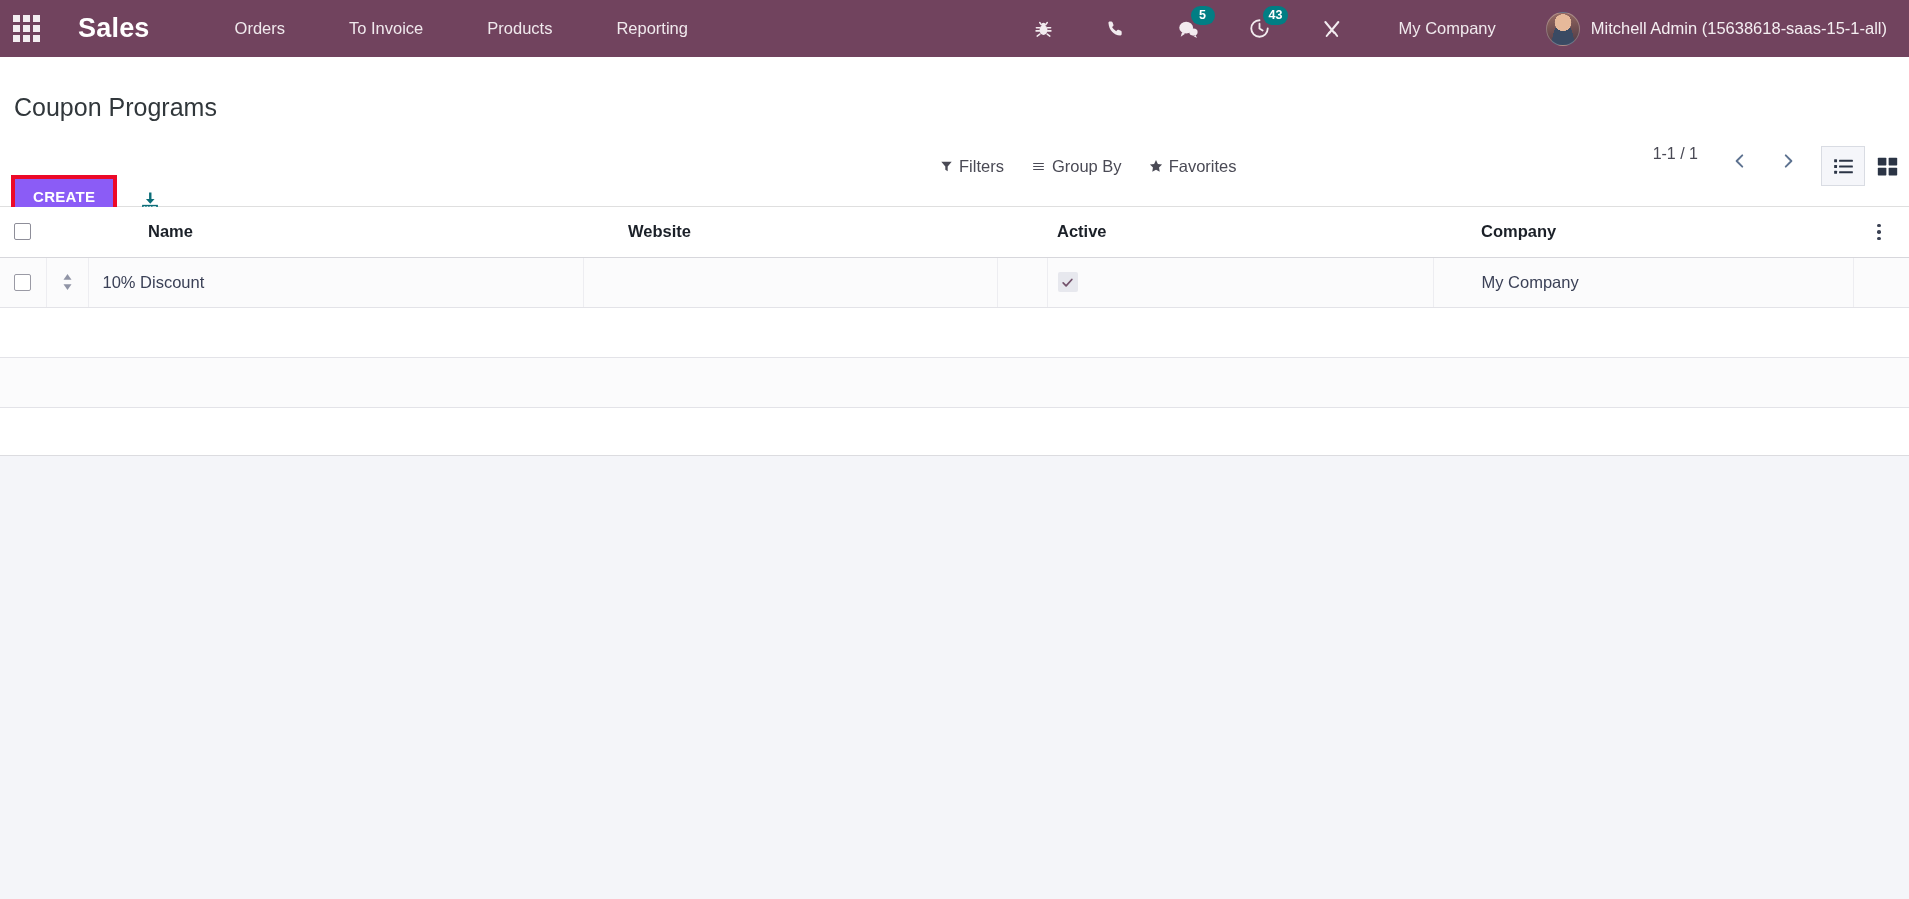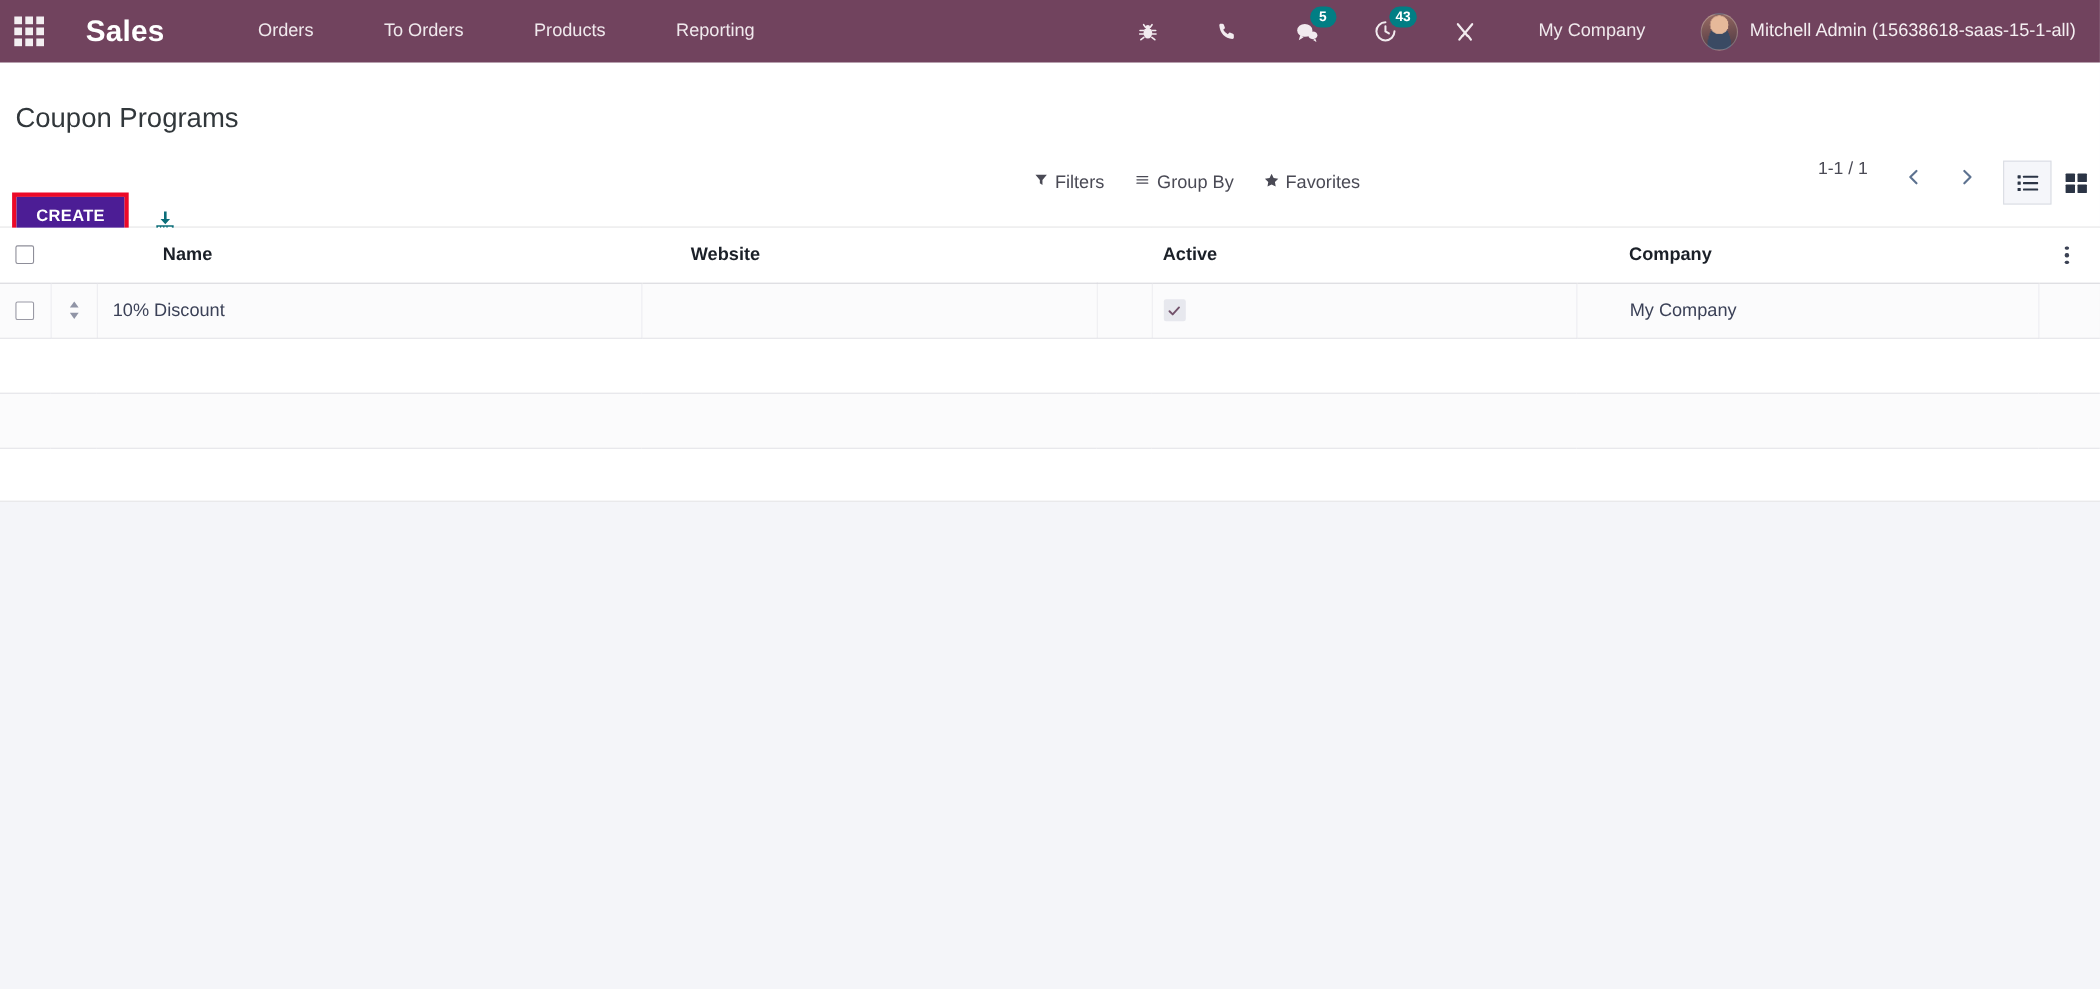--- a/index.html
+++ b/index.html
@@ -88,21 +88,21 @@
   }
 
   .create-wrap {
     position:absolute; top:118px; left:11px;
     border:4px solid #EC0928;
     padding:0; background:#FFFFFF;
     line-height:0;
   }
   .btn-create {
     display:block;
-    background:#4c1d95; color:#FFFFFF;
+    background:#8b5cf6; color:#FFFFFF;
     border:none; outline:none;
     font-family:"Liberation Sans", sans-serif;
     font-size:15px; font-weight:bold; letter-spacing:.3px;
     padding:9px 18px 10px 18px;
     cursor:pointer;
     text-transform:uppercase;
   }
   .import-btn {
     position:absolute; top:130px; left:136px;
     width:28px; height:28px; cursor:pointer;
@@ -123,21 +123,21 @@
     padding:0 4px 6px 0;
   }
   .search-input::placeholder { color:#A8A8A8; }
   .search-go { width:34px; display:flex; align-items:center; justify-content:center; cursor:pointer; padding-bottom:4px; }
 
   .cp-bottom {
     position:absolute; top:88px; left:0; width:945px; height:42px;
     display:flex; align-items:center;
   }
   .fbtn {
-    display:flex; align-items:flex-start; gap:6px;
+    display:flex; align-items:center; gap:6px;
     font-size:16.5px; color:#4A4A55; cursor:pointer;
     margin-right:27px; white-space:nowrap;
   }
   .fbtn svg { display:block; }
 
   .pager-area {
     position:absolute; top:88px; right:105px; height:42px;
     display:flex; align-items:flex-start; gap:16px;
   }
   .pager-count { font-size:16px; color:#4A4A55; margin-right:10px; white-space:nowrap; }
@@ -249,21 +249,21 @@
         <i></i>
         <i></i>
         <i></i>
         <i></i>
     </span>
   </div>
 
   <div class="brand">Sales</div>
 
   <div class="menu-item">Orders</div>
-  <div class="menu-item">To Orders</div>
+  <div class="menu-item">To Invoice</div>
   <div class="menu-item">Products</div>
   <div class="menu-item">Reporting</div>
 
   <div class="nav-spacer"></div>
 
   <div class="sys-icon">
     <svg width="19" height="19" viewBox="0 0 24 24" fill="none" stroke="#F2EBEF" stroke-width="1.9" stroke-linecap="round">
       <ellipse cx="12" cy="14" rx="5" ry="6.2" fill="#F2EBEF" stroke="none"></ellipse>
       <path d="M9.3 7.2 7.2 4.4M14.7 7.2 16.8 4.4"></path>
       <path d="M7 11H3M7 15H2.6M7.4 19 4 21.6M17 11h4M17 15h4.4M16.6 19 20 21.6"></path>

